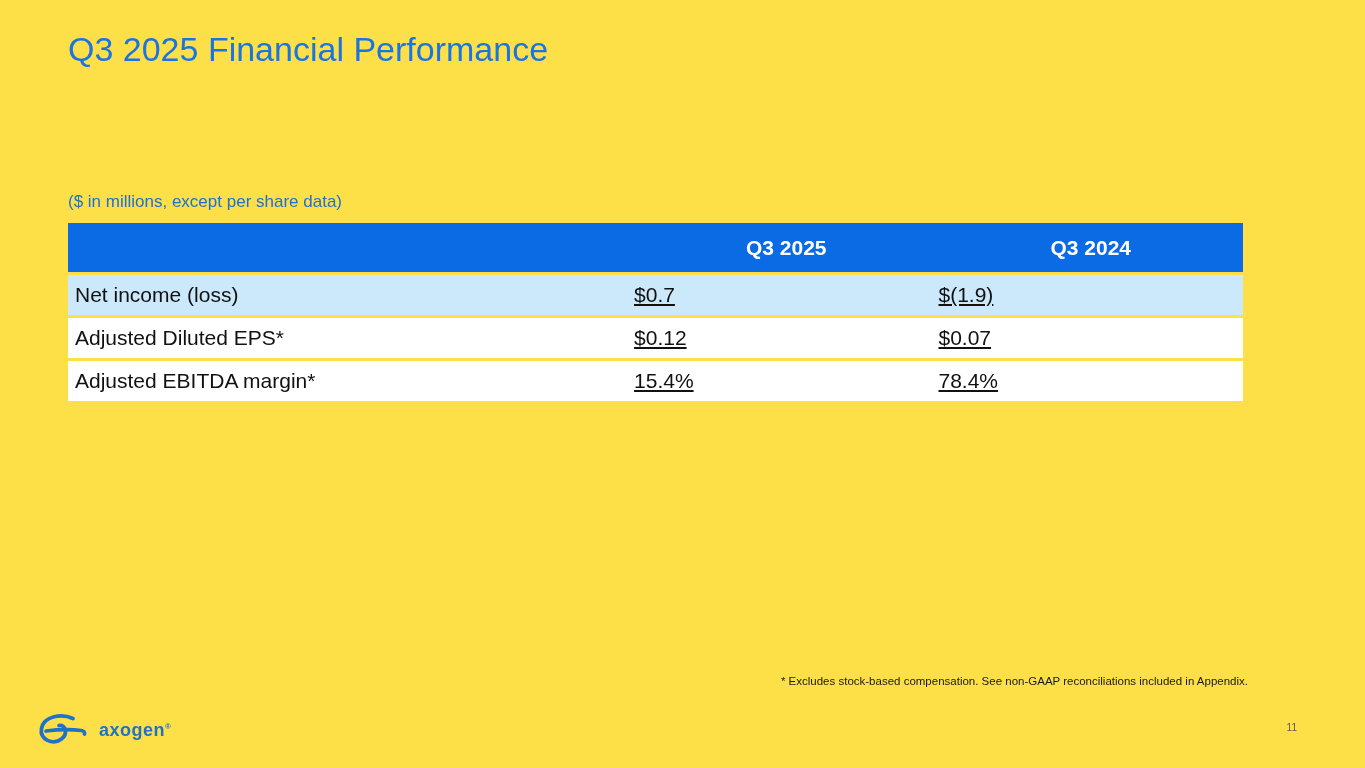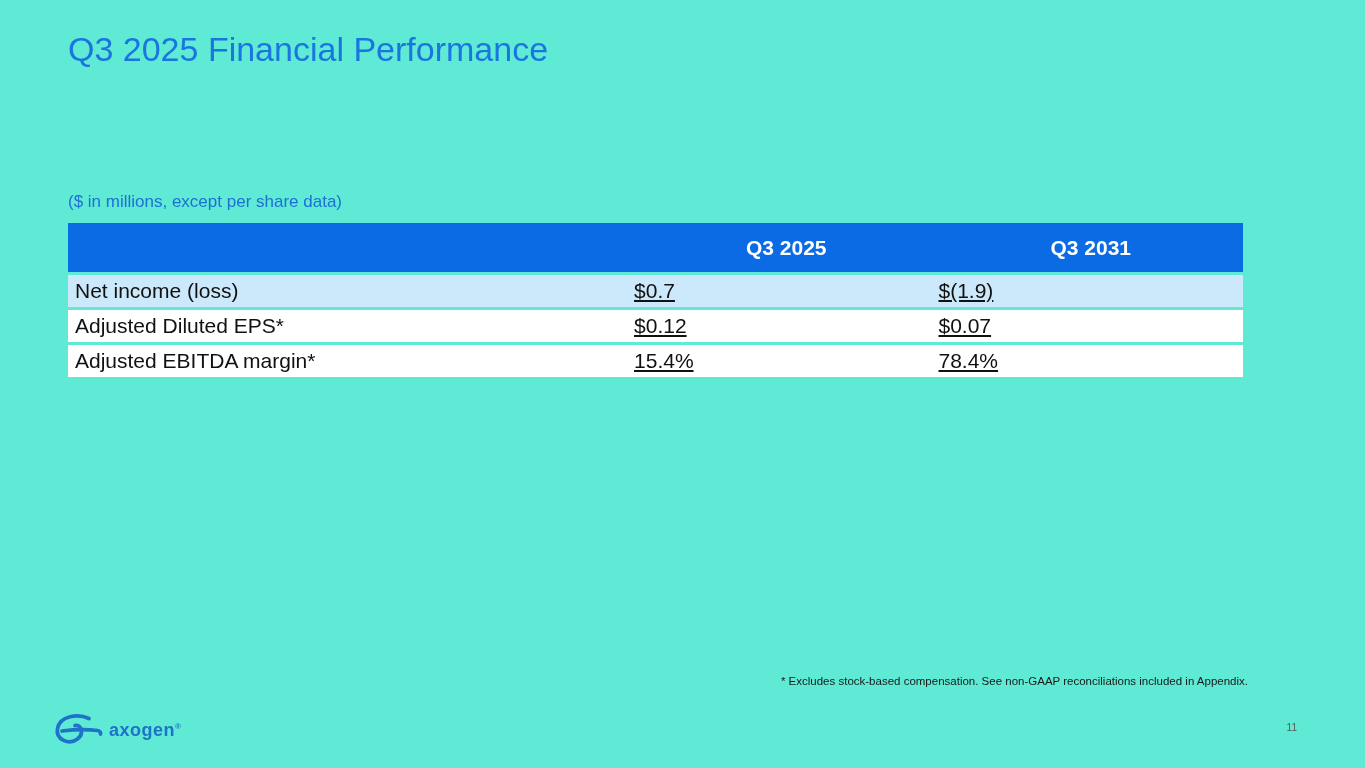--- a/index.html
+++ b/index.html
@@ -5,21 +5,21 @@
   html, body {
     margin: 0;
     padding: 0;
     background: #e8e8e8;
     font-family: "Liberation Sans", sans-serif;
   }
   .slide {
     position: relative;
     width: 1365px;
     height: 768px;
-    background: #5eead4;
+    background: #fde047;
     overflow: hidden;
     margin: 0 auto;
   }
   .slide-title {
     position: absolute;
     left: 68px;
     top: 30px;
     margin: 0;
     font-size: 34px;
     font-weight: 400;
@@ -55,21 +55,21 @@
   .fin-table td.label-cell {
     width: 562px;
     text-align: left;
     padding-left: 7px;
   }
   .fin-table th.value-col {
     width: 306px;
     text-align: center;
   }
   .fin-table td {
-    height: 32px;
+    height: 40px;
     padding: 0;
   }
   .fin-table td.value-cell {
     text-align: left;
     text-decoration: underline;
   }
   .fin-table tr.shaded td {
     background: #cbe9fa;
   }
   .fin-table tr.plain td {
@@ -78,25 +78,25 @@
   .footnote {
     position: absolute;
     right: 117px;
     top: 675px;
     font-size: 11.5px;
     color: #1a1a1a;
     text-align: right;
   }
   .logo {
     position: absolute;
-    left: 51px;
+    left: 35px;
     top: 708px;
     display: flex;
     align-items: center;
-    gap: 6px;
+    gap: 12px;
   }
   .logo-icon {
     width: 52px;
     height: 44px;
   }
   .logo-text {
     color: #1e72c8;
     font-weight: 700;
     font-size: 18px;
     letter-spacing: 0.5px;
@@ -121,21 +121,21 @@
 
   <h1 class="slide-title">Q3 2025 Financial Performance</h1>
 
   <div class="units-note">($ in millions, except per share data)</div>
 
   <table class="fin-table">
     <thead>
       <tr>
         <th class="label-col"></th>
         <th class="value-col">Q3 2025</th>
-        <th class="value-col">Q3 2031</th>
+        <th class="value-col">Q3 2024</th>
       </tr>
     </thead>
     <tbody id="table-body">
         <tr class="shaded">
           <td class="label-cell">Net income (loss)</td>
           <td class="value-cell">$0.7</td>
           <td class="value-cell">$(1.9)</td>
         </tr>
         <tr class="plain">
           <td class="label-cell">Adjusted Diluted EPS*</td>

